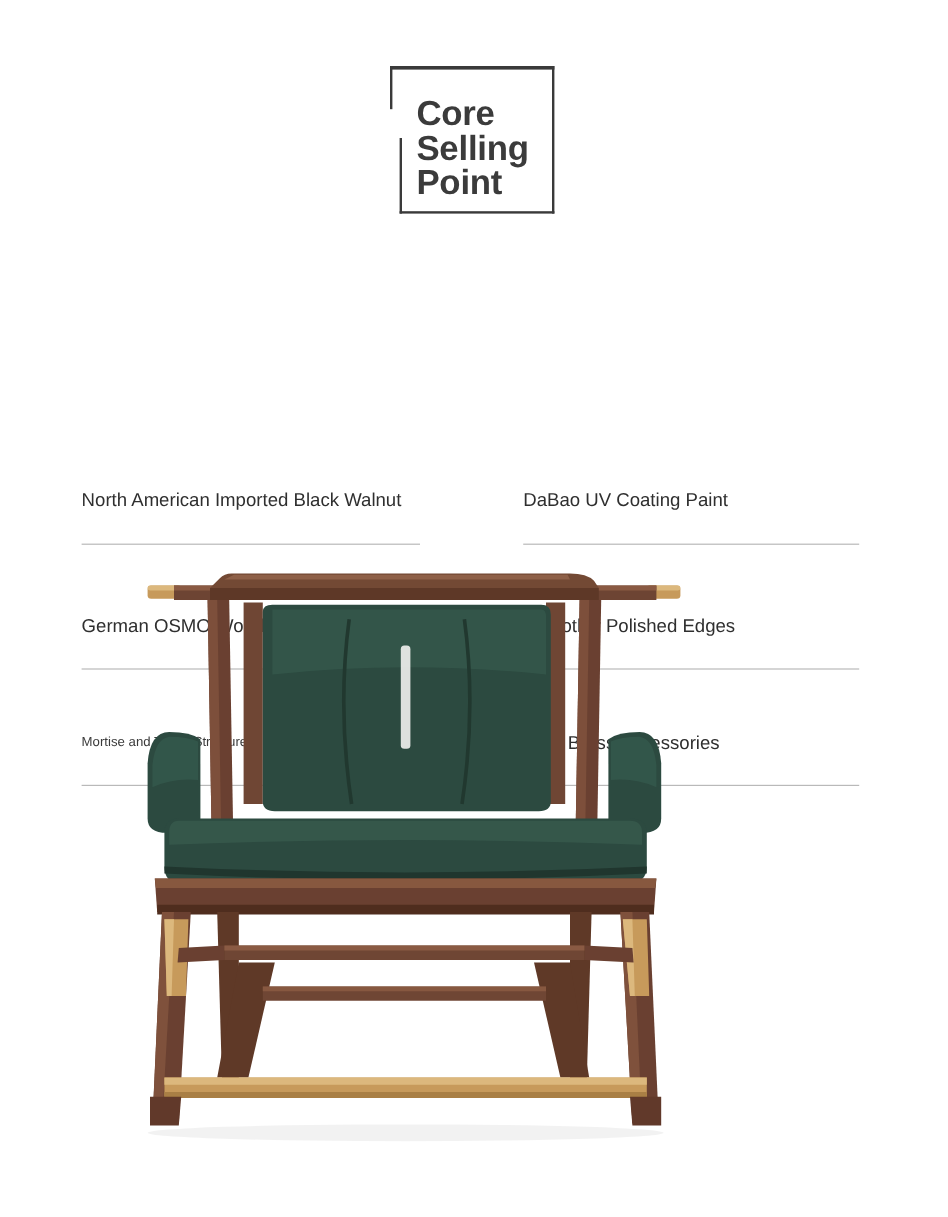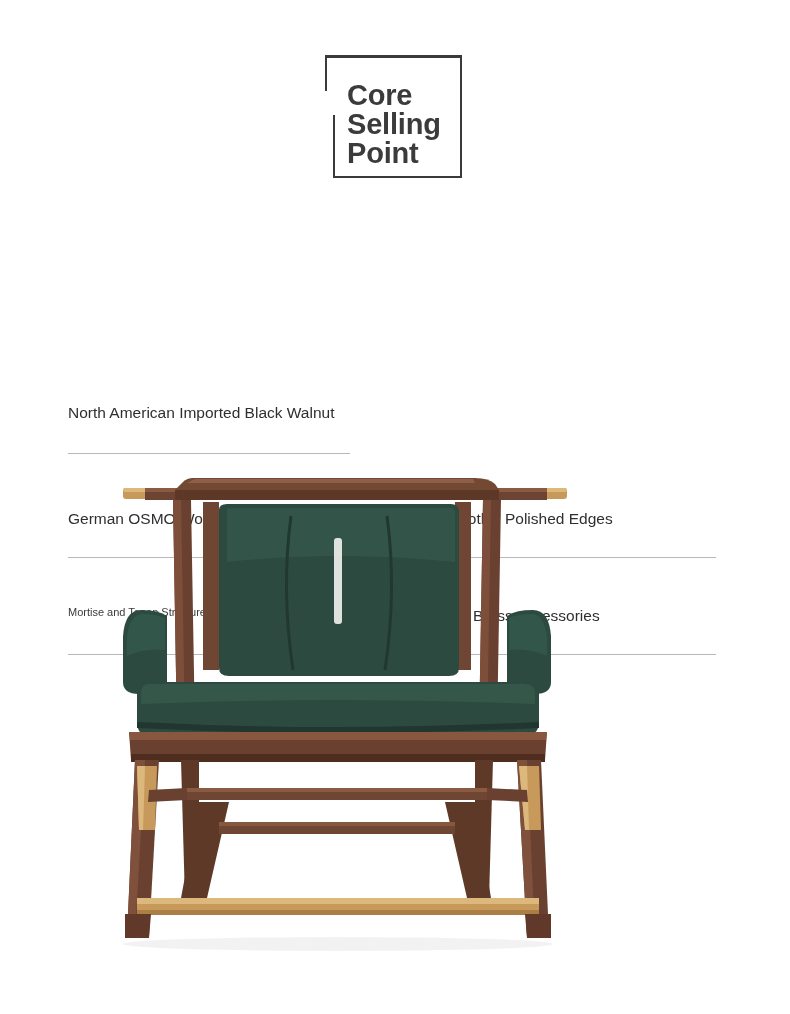--- a/index.html
+++ b/index.html
@@ -81,21 +81,21 @@
     position: relative;
     margin: 0 auto;
     width: 790px;
     height: 290px;
   }
   .feature {
     position: absolute;
     box-sizing: border-box;
     border-bottom: 1px solid #b9b9b9;
     display: flex;
-    align-items: flex-start;
+    align-items: center;
     padding-bottom: 20px;
   }
   .feature .label {
     font-size: 15.5px;
     line-height: 21px;
     color: #2f2f2f;
     font-weight: normal;
   }
   .feature.small .label {
     font-size: 11px;
@@ -132,20 +132,23 @@
     <div class="frame-bottom"></div>
     <div class="frame-left-lower"></div>
     <div class="badge-text">Core Selling Point</div>
   </div>
 </div>
 
 <div class="features">
   <div class="feature col-left row1">
     <span class="label">North American Imported Black Walnut</span>
   </div>
+  <div class="feature col-right row1">
+    <span class="label">DaBao UV Coating Paint</span>
+  </div>
   <div class="feature col-left row2">
     <span class="label">German OSMO Wood Wax Oil</span>
   </div>
   <div class="feature col-right row2">
     <span class="label">Smoothly Polished Edges</span>
   </div>
   <div class="feature col-left row3 small">
     <span class="label">Mortise and Tenon Structure</span>
   </div>
   <div class="feature col-right row3">

